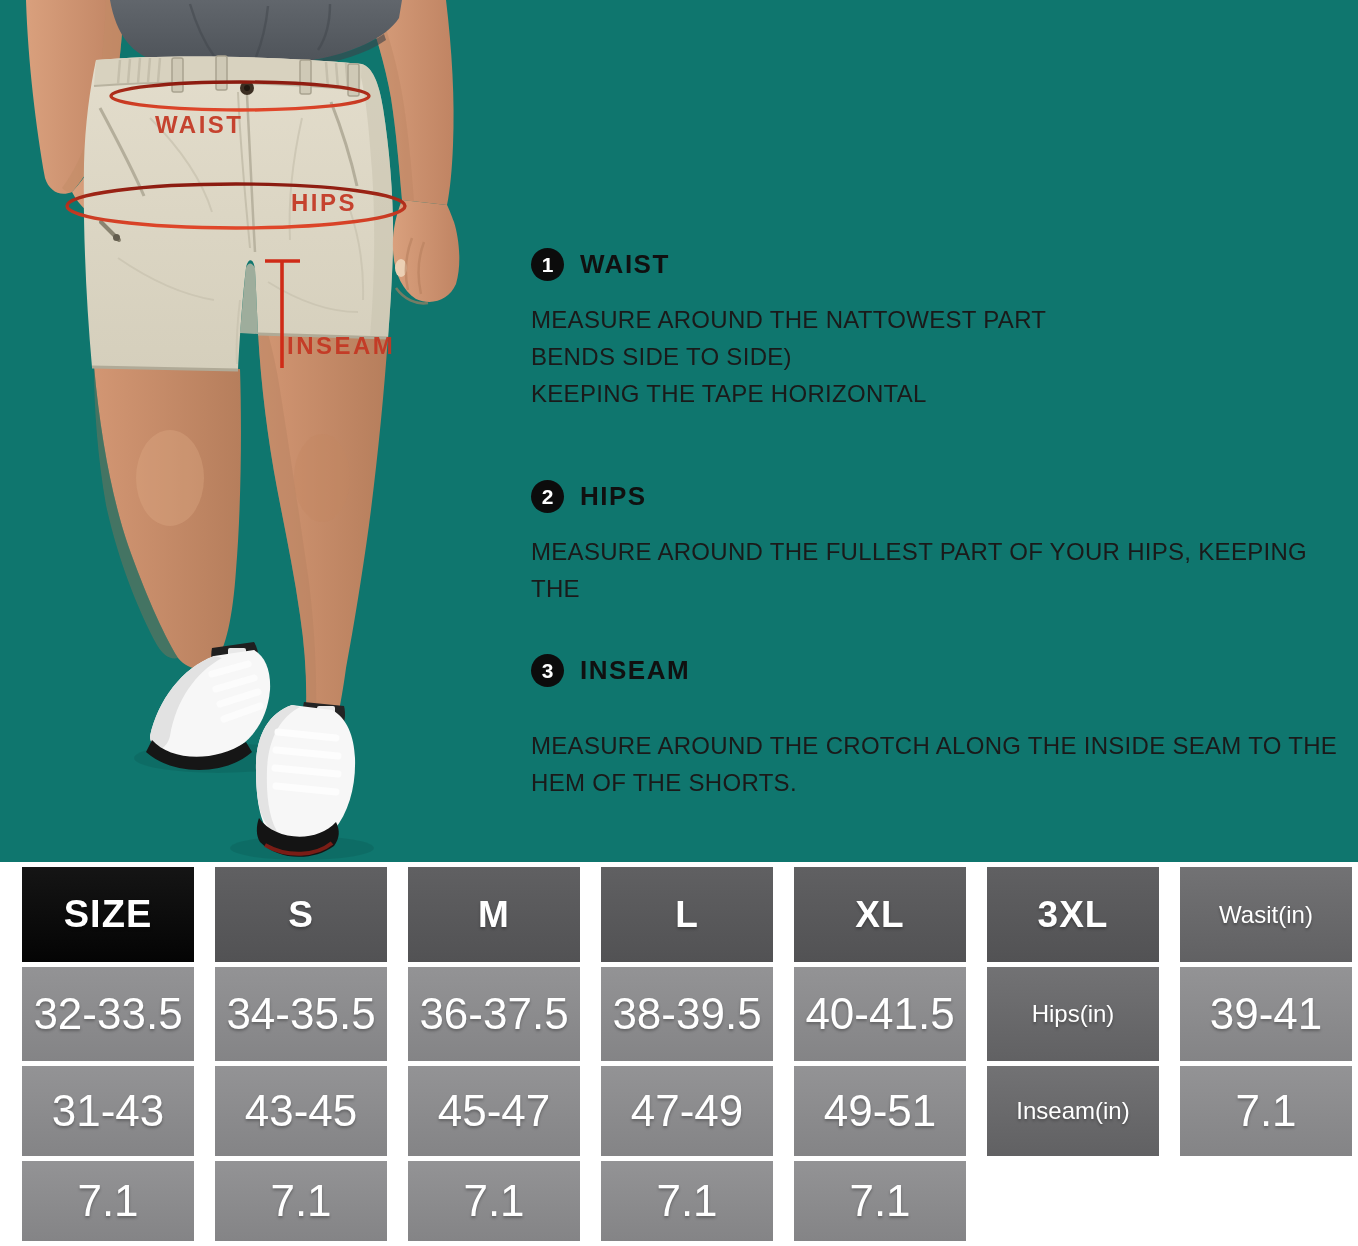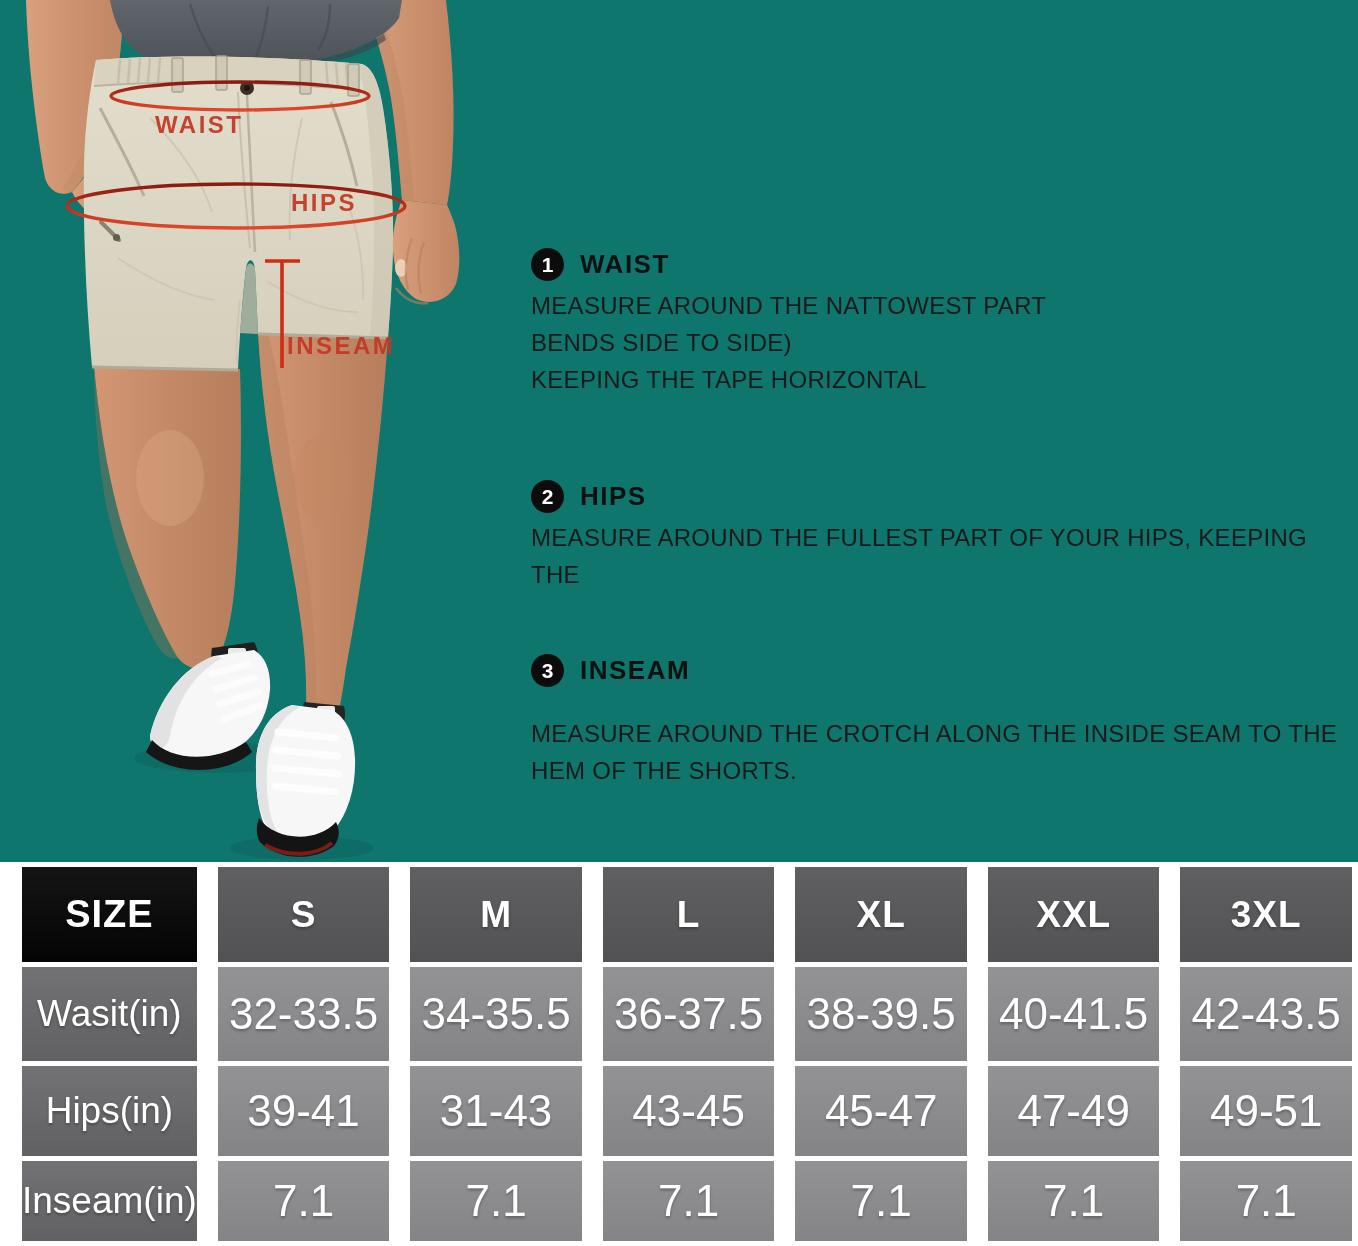--- a/index.html
+++ b/index.html
@@ -11,34 +11,34 @@
   .photo { position:absolute; left:0; top:0; width:520px; height:862px; }
   .ann-label { font-family:"Liberation Sans", sans-serif; font-weight:700; font-size:24px;
                fill:#c43723; letter-spacing:2.5px; opacity:.93; }
   
   .guide { position:absolute; left:531px; top:0; width:820px; height:860px; }
   .step { position:absolute; left:0; width:100%; }
   .step-head { display:flex; align-items:center; gap:16px; }
   .badge { width:33px; height:33px; border-radius:50%; background:#0c0c0c; color:#ffffff;
            font-weight:700; font-size:21px; display:flex; align-items:center; justify-content:center; }
   .step-title { font-size:26px; font-weight:700; color:#101010; letter-spacing:1.5px; }
-  .step-body { margin-top:6px; }
-  .step-body.wide-gap { margin-top:28px; }
+  .step-body { margin-top:20px; }
+  .step-body.wide-gap { margin-top:40px; }
   .step-line { font-size:24px; color:#1a1a1a; line-height:37px; letter-spacing:0.3px; }
   
   .size-table {
     position:absolute; left:0; top:862px; width:1358px; height:384px; box-sizing:border-box;
     background:#ffffff; display:grid; grid-template-columns:repeat(7,1fr);
     grid-template-rows:95px 94px 90px 1fr; gap:5px; padding:5px 6px;
   }
   .cell { display:flex; align-items:center; justify-content:center; color:#ffffff;
           text-shadow:0 2px 3px rgba(0,0,0,.30);margin-left:16px; }
   .hd      { background:linear-gradient(180deg,#606062,#525254); font-weight:700; font-size:37px; letter-spacing:1px; }
   .hd-size { background:linear-gradient(180deg,#151515,#040404); font-size:38px; }
-  .lbl     { background:linear-gradient(180deg,#727274,#616163); font-weight:400; font-size:37px; }
+  .lbl     { background:linear-gradient(180deg,#727274,#616163); font-weight:400; font-size:24px; }
   .val     { background:linear-gradient(180deg,#939395,#848486); font-weight:400; font-size:44px; }
 </style>
 </head>
 <body>
 
 <div class="canvas">
 
   <div class="photo">
     <svg width="520" height="862" viewBox="0 0 520 862">
       <defs>
@@ -228,30 +228,28 @@
       </div>
     </section>
   </div>
 
   <div class="size-table">
     <div class="cell hd hd-size">SIZE</div>
     <div class="cell hd">S</div>
     <div class="cell hd">M</div>
     <div class="cell hd">L</div>
     <div class="cell hd">XL</div>
-    <div class="cell hd">XXL</div>
     <div class="cell hd">3XL</div>
 
     <div class="cell lbl">Wasit(in)</div>
     <div class="cell val">32-33.5</div>
     <div class="cell val">34-35.5</div>
     <div class="cell val">36-37.5</div>
     <div class="cell val">38-39.5</div>
     <div class="cell val">40-41.5</div>
-    <div class="cell val">42-43.5</div>
 
     <div class="cell lbl">Hips(in)</div>
     <div class="cell val">39-41</div>
     <div class="cell val">31-43</div>
     <div class="cell val">43-45</div>
     <div class="cell val">45-47</div>
     <div class="cell val">47-49</div>
     <div class="cell val">49-51</div>
 
     <div class="cell lbl">Inseam(in)</div>

